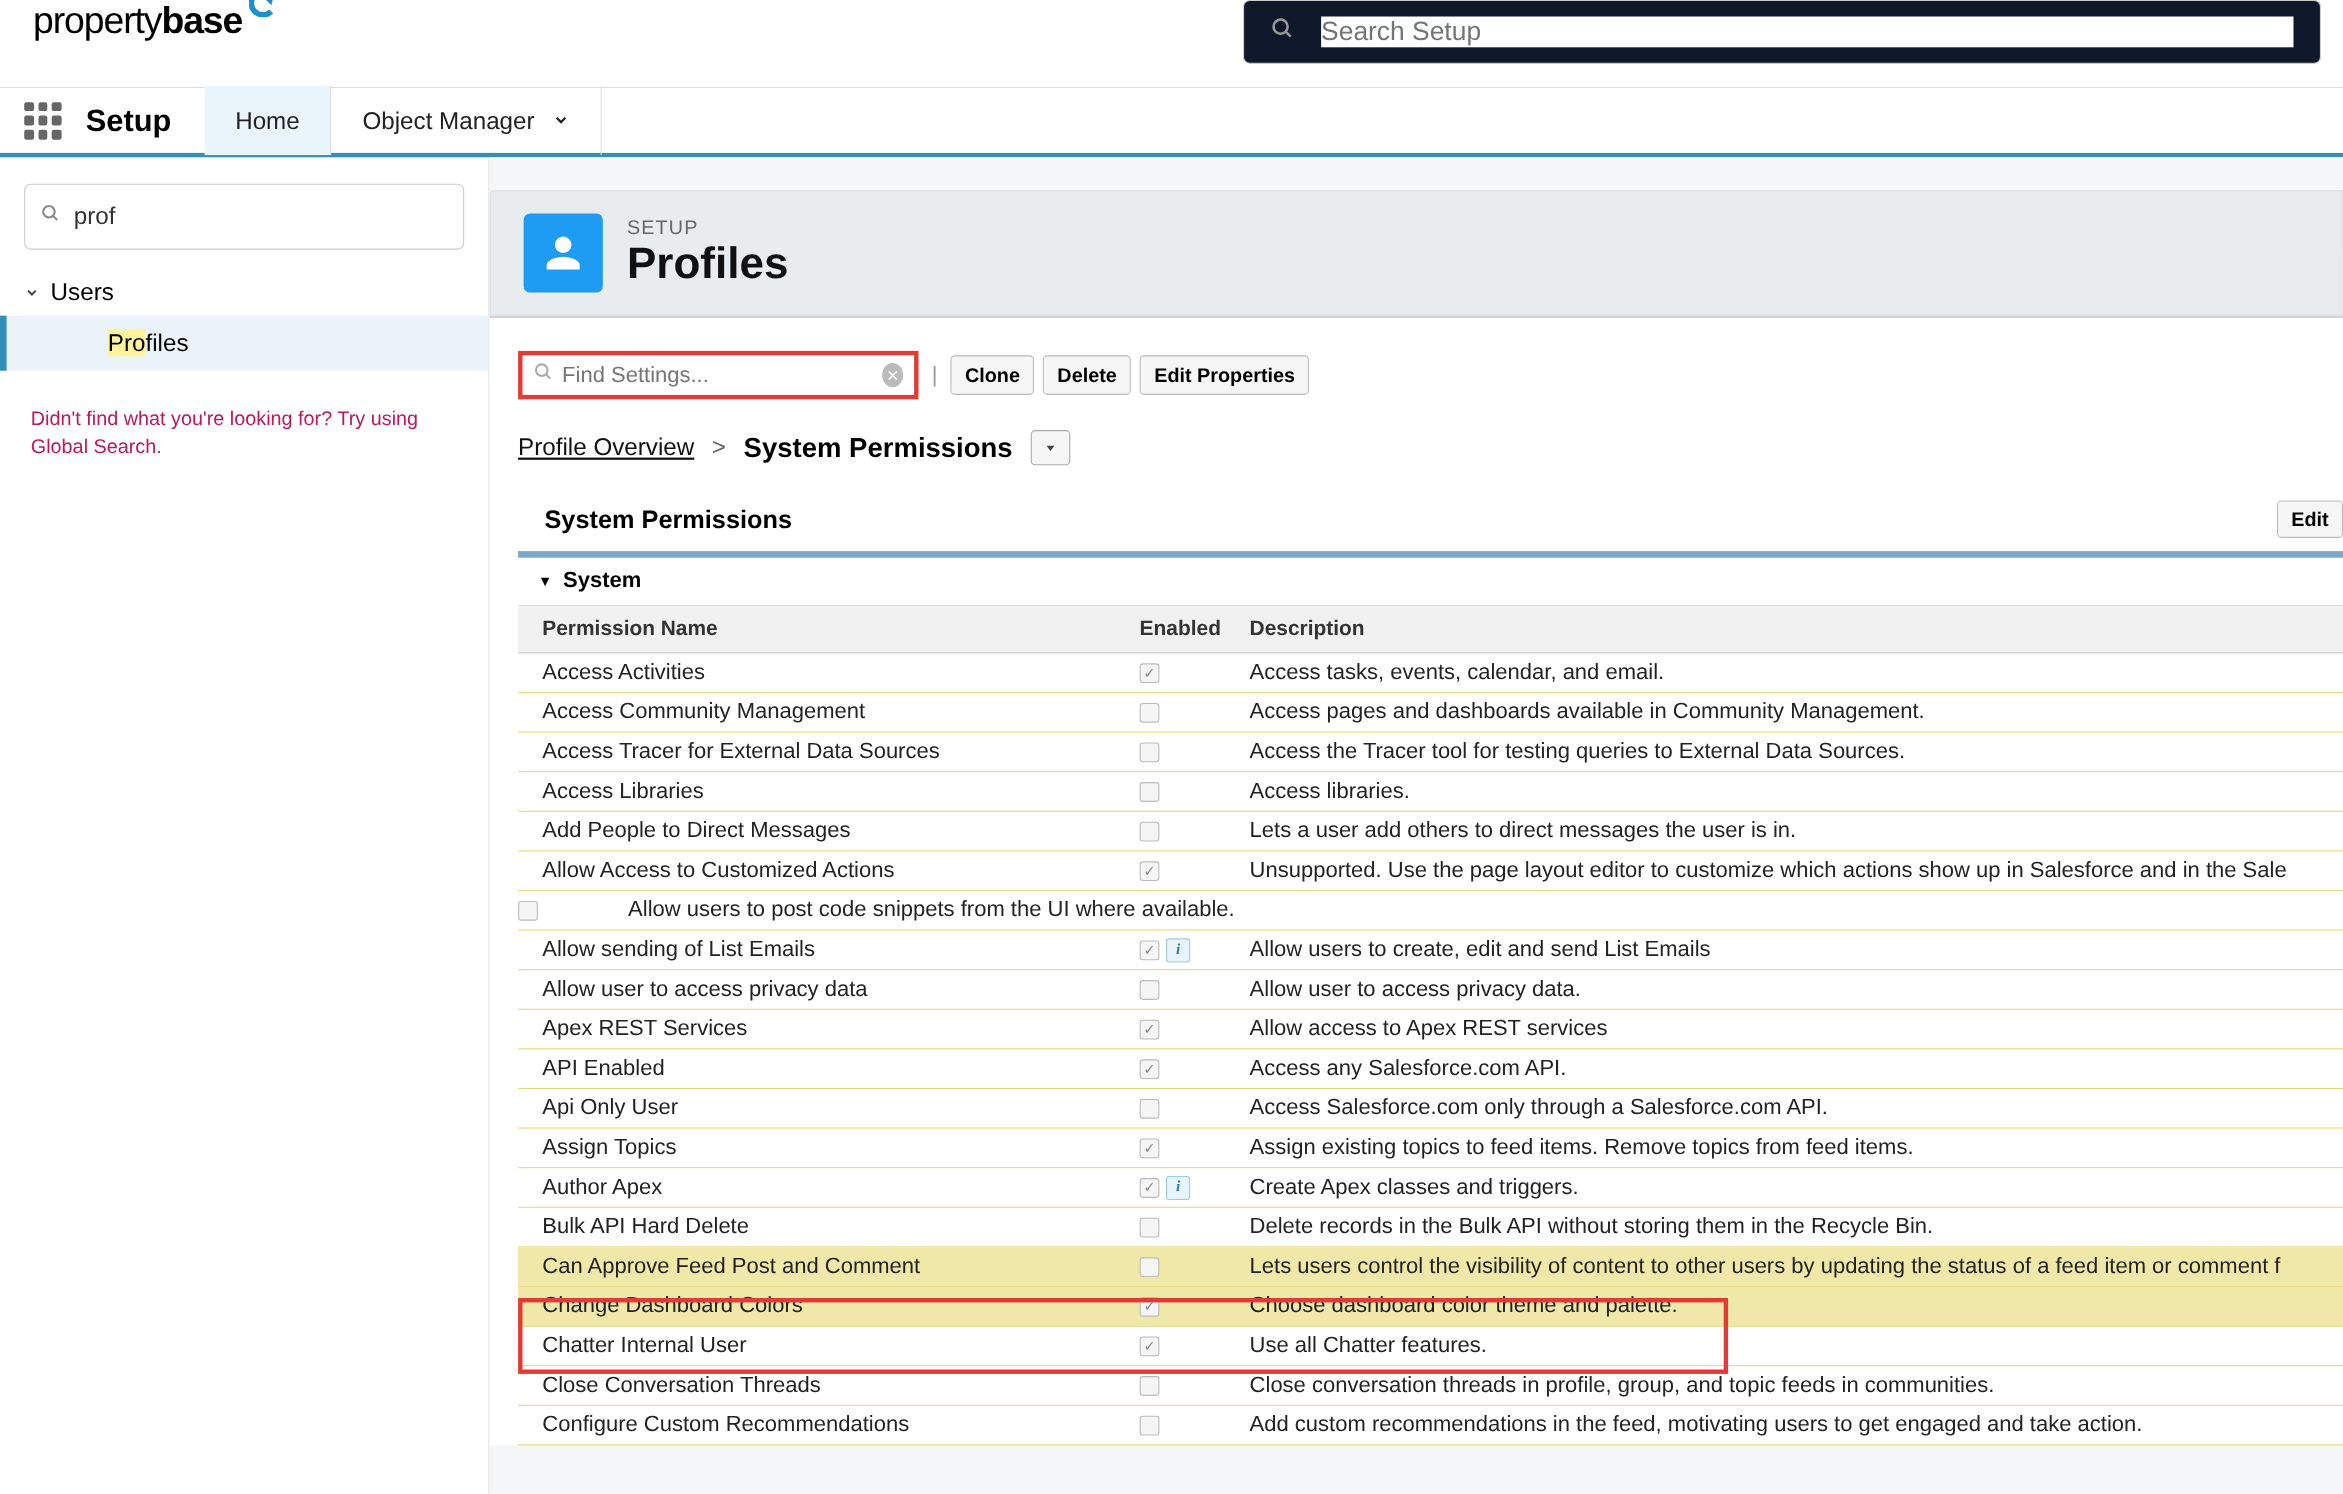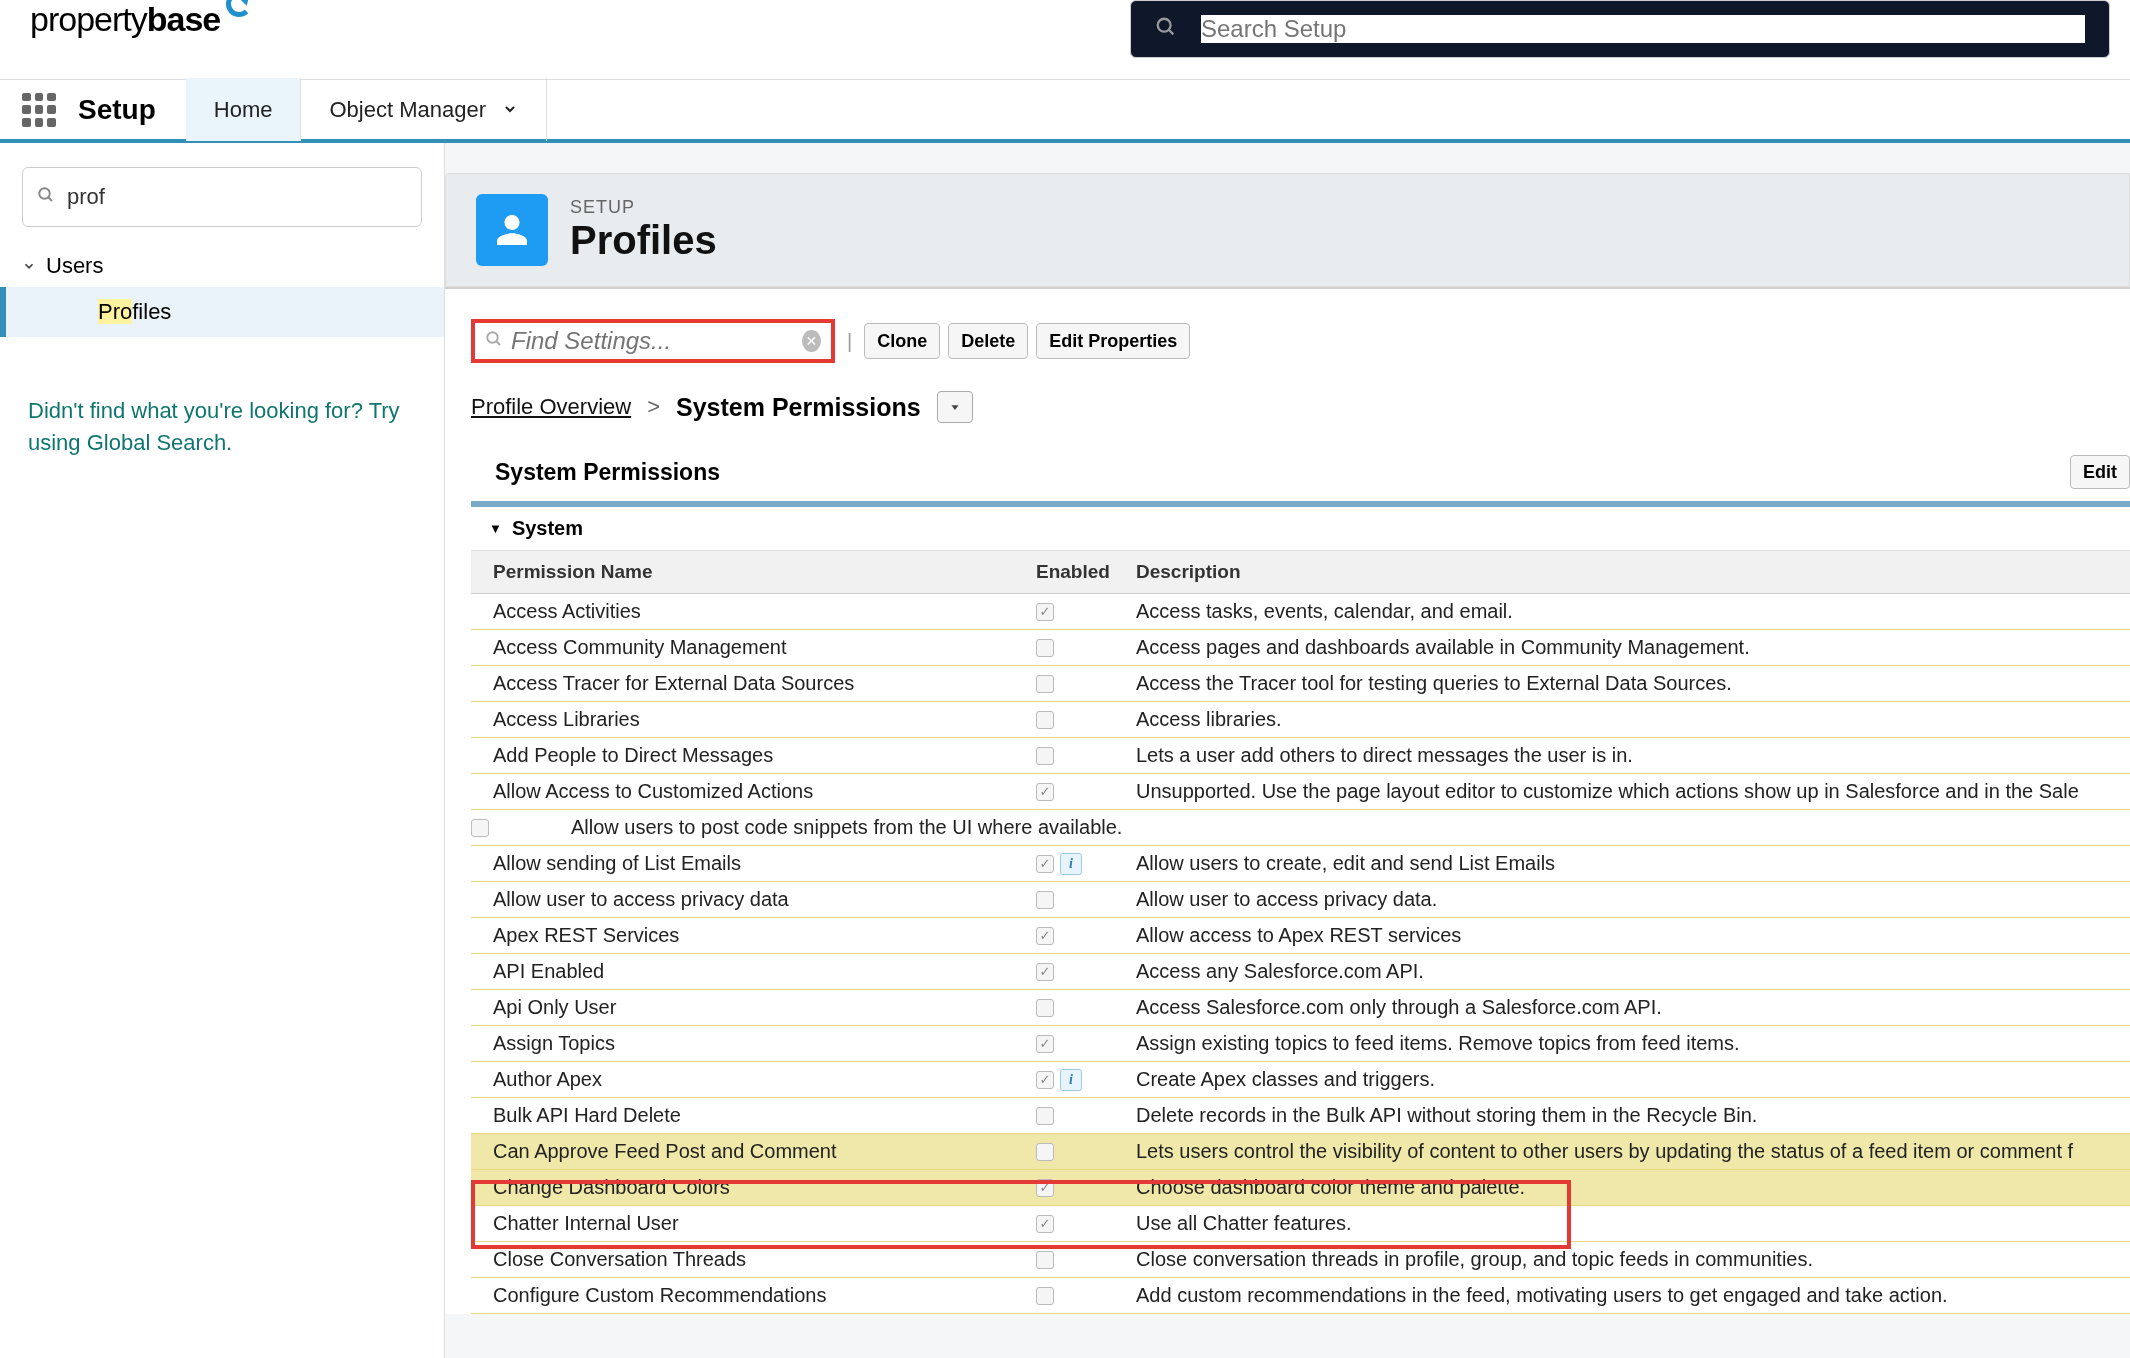--- a/index.html
+++ b/index.html
@@ -25,34 +25,34 @@
 
 .main-area { display: flex; height: calc(1358px - 80px - 63px); }
 .sidebar { width: 445px; border-right: 1px solid #ddd; padding-top: 10px; }
 .side-search { margin: 14px 22px 18px 22px; height: 60px; border: 1px solid #ccc; border-radius: 6px; display: flex; align-items: center; padding: 0 14px; }
 .side-search input { border: none; outline: none; font-size: 22px; width: 100%; color: #333; }
 .side-search .icon { color: #888; margin-right: 12px; font-size: 20px; }
 .tree-node { display: flex; align-items: center; padding: 8px 22px; font-size: 22px; cursor: pointer; }
 .tree-node .chev { margin-right: 10px; color: #444; }
 .tree-child { padding: 12px 22px 12px 92px; font-size: 22px; background: #e9f3f9; border-left: 6px solid #318fb8; cursor: pointer; }
 .tree-child .hl { background: #fff3a0; }
-.side-help { padding: 58px 28px; font-size: 22px; color: #0f766e; line-height: 1.45; }
+.side-help { padding: 30px 28px; font-size: 18px; color: #be185d; line-height: 1.45; }
 
 .content { flex: 1; background: #f4f6f8; overflow: hidden; }
 .page-header { margin: 30px 0 0 0; background: #e8ecef; border: 1px solid #ddd; border-radius: 4px 0 0 0; padding: 20px 30px; display: flex; align-items: center; }
 .page-icon { width: 72px; height: 72px; background: #1e9bf3; border-radius: 6px; display: flex; align-items: center; justify-content: center; margin-right: 22px; }
 .page-icon svg { width: 40px; height: 40px; fill: #fff; }
 .page-title-small { color: #666; font-size: 18px; text-transform: uppercase; letter-spacing: 1px; }
 .page-title-big { font-size: 40px; font-weight: 700; color: #111; }
 
 .inner { background: #fff; padding: 30px 0 0 26px; border-top: 2px solid #d0d0d0; }
 .toolbar { display: flex; align-items: center; gap: 8px; }
 .find-box { width: 364px; height: 44px; border: 4px solid #e53935; display: flex; align-items: center; padding: 0 10px; background: #fff; }
 .find-box .mag { color: #aaa; margin-right: 8px; }
-.find-box input { border: none; outline: none; font-size: 24px; width: 100%; color: #888; font-style: italic; }
+.find-box input { border: none; outline: none; font-size: 20px; width: 100%; color: #888; }
 .find-box .clear { width: 22px; height: 22px; background: #bbb; border-radius: 50%; color: #fff; display: flex; align-items: center; justify-content: center; font-size: 14px; cursor: pointer; }
 .sep { color: #999; margin: 0 4px; }
 .btn { height: 36px; padding: 0 12px; background: #f6f6f6; border: 1px solid #bbb; border-radius: 4px; font-size: 18px; font-weight: 600; cursor: pointer; display: flex; align-items: center; }
 
 .breadcrumb { margin: 28px 0 18px 0; display: flex; align-items: center; gap: 16px; font-size: 22px; }
 .breadcrumb a { color: #111; text-decoration: underline; }
 .breadcrumb .sep-caret { color: #666; }
 .breadcrumb .current { font-weight: 700; font-size: 25px; }
 .dd-btn { width: 36px; height: 32px; border: 1px solid #aaa; border-radius: 4px; display: flex; align-items: center; justify-content: center; background: #f6f6f6; cursor: pointer; }
 

